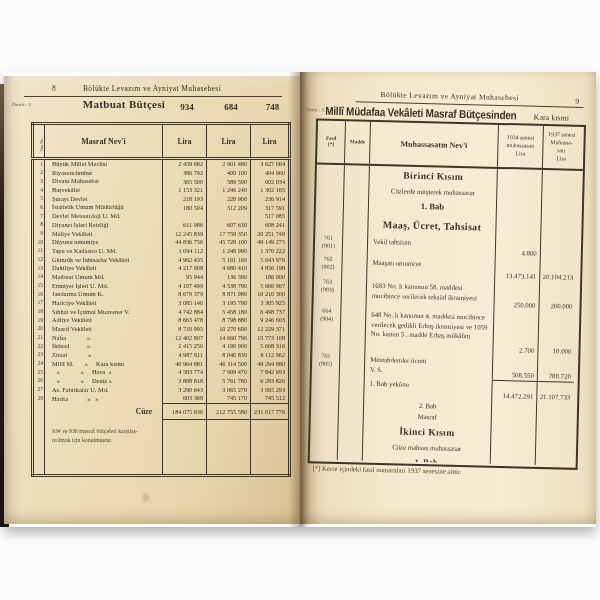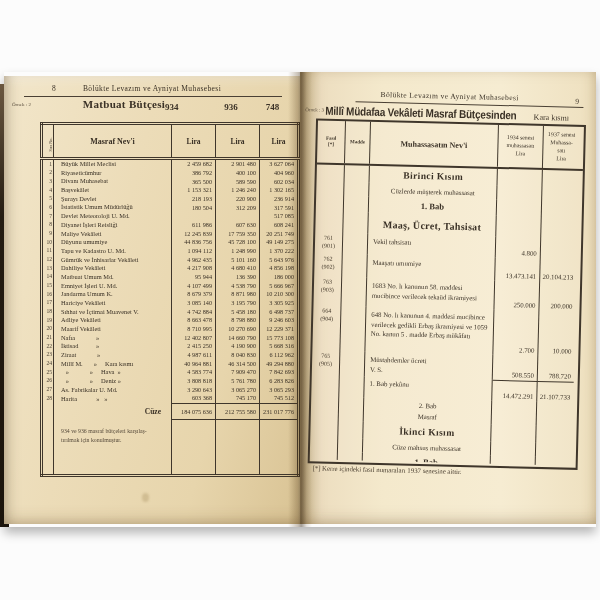--- a/index.html
+++ b/index.html
@@ -21,26 +21,26 @@
 
   
   .runhead{position:absolute;left:0;top:8px;width:100%;height:14px;font-size:7.5px;letter-spacing:.4px;}
   .runhead .rule{position:absolute;left:20px;right:18px;top:12px;border-bottom:1px solid #4a4034;}
   .pagenum-l{position:absolute;left:48px;top:0;}
   .runtitle-l{position:absolute;left:0;width:100%;text-align:center;top:0;}
   .ornek{position:absolute;left:8px;top:26px;font-size:5px;color:#5a4e3e;}
   .ltitle{position:absolute;left:60px;top:22px;width:120px;text-align:center;
     font-size:11px;font-weight:bold;letter-spacing:.3px;}
   .years{position:absolute;top:26px;font-size:9px;font-weight:bold;}
-  .yr1{left:161px;width:44px;text-align:left;position:absolute;}
+  .yr1{left:161px;width:44px;text-align:center;position:absolute;}
   .yr2{left:205px;width:44px;text-align:center;position:absolute;}
   .yr3{left:249px;width:39px;text-align:center;position:absolute;}
 
   .ltable{position:absolute;left:27px;top:46px;width:207px;height:333px;
-    border-collapse:collapse;table-layout:fixed;border:3px double #3f362b;margin-left:9px;}
+    border-collapse:collapse;table-layout:fixed;border:3px double #3f362b;}
   .ltable td{overflow:hidden;}
   .ltable td:not(:first-child){border-left:1px solid #3f362b;}
   .ltable thead td{border-bottom:3px double #3f362b;height:30px;vertical-align:middle;}
   .corner{width:12px;text-align:center;}
   .vert{display:inline-block;transform:rotate(-90deg);font-size:4.2px;white-space:nowrap;color:#4a4034;}
   .h-name{text-align:center;font-size:8px;font-weight:bold;}
   .h-lira{text-align:center;font-size:7.5px;font-weight:bold;}
   .ltable tbody td{height:8.68px;font-size:6.4px;line-height:1;padding:0;vertical-align:middle;}
   .ltable td.no{font-size:5.6px;text-align:right;padding-right:1px;color:#4a4034;}
   .ltable td.name{padding-left:7px;white-space:pre;}
@@ -104,21 +104,21 @@
     <div class="page page-left">
       <div class="runhead">
         <span class="pagenum-l">8</span>
         <span class="runtitle-l">Bölükte Levazım ve Ayniyat Muhasebesi</span>
         <span class="rule"></span>
       </div>
       <div class="ornek">Örnek : 2</div>
       <div class="ltitle">Matbuat Bütçesi</div>
       <div class="years">
         <span class="yr1">934</span>
-        <span class="yr2">936</span>
+        <span class="yr2">684</span>
         <span class="yr3">748</span>
       </div>
 
       <table class="ltable">
         <colgroup>
             <col style="width:12px">
             <col style="width:118px">
             <col style="width:44px">
             <col style="width:44px">
             <col style="width:39px">

